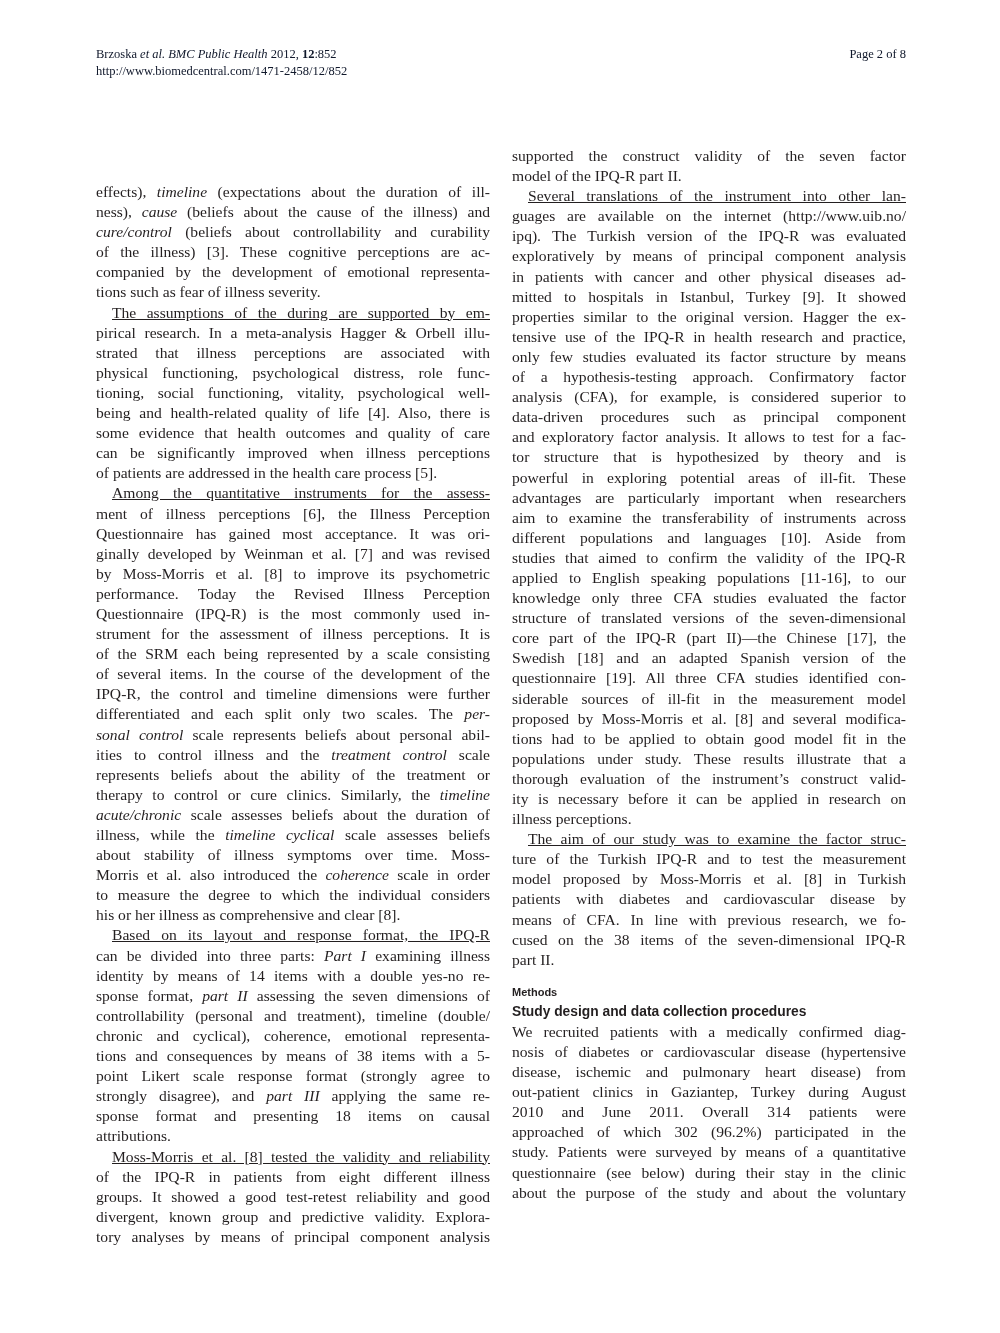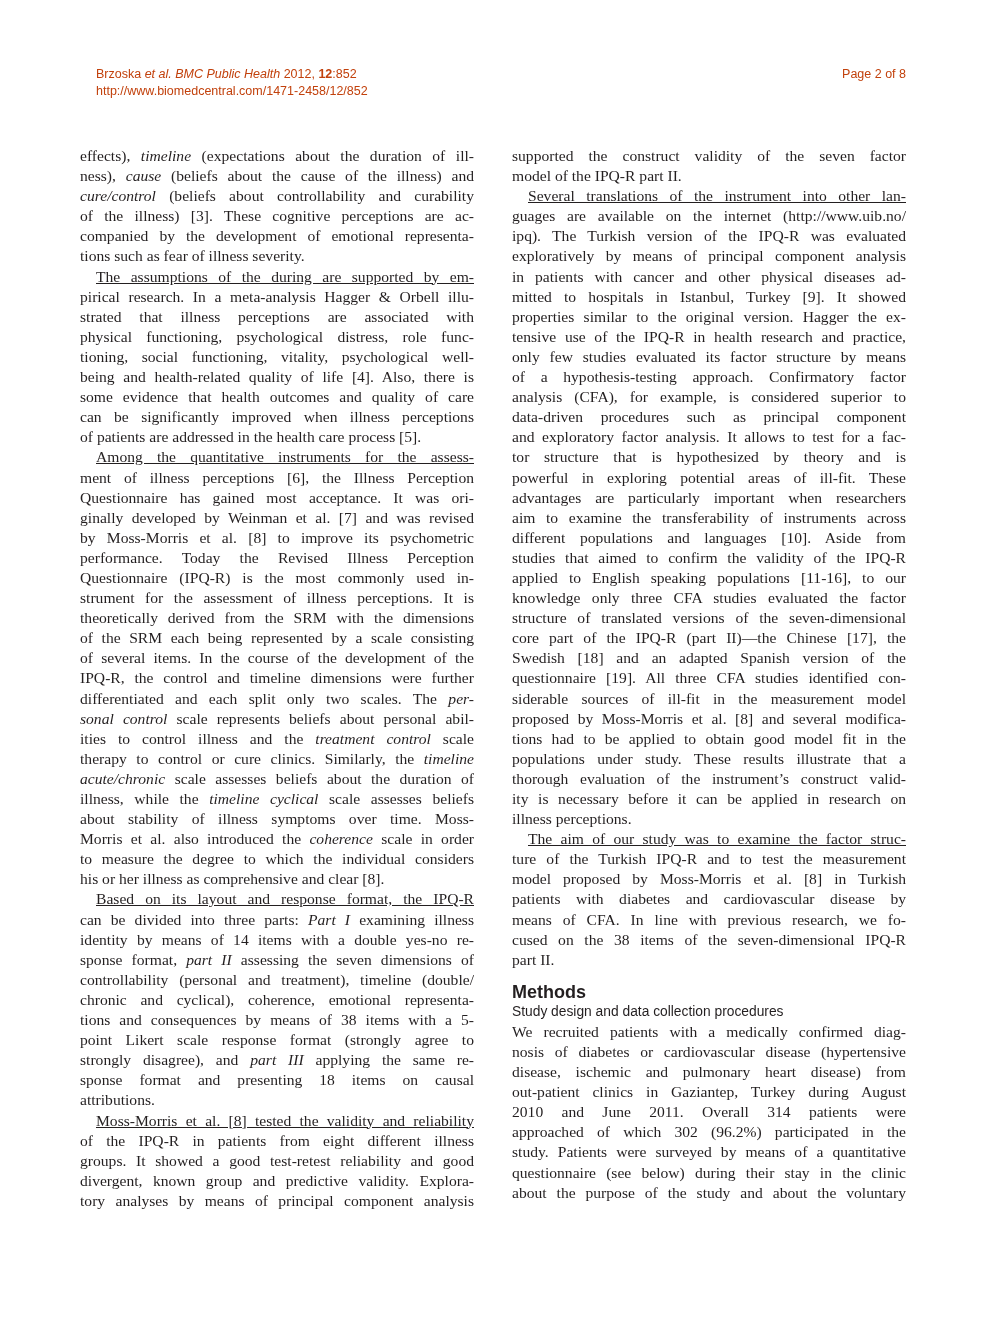--- a/index.html
+++ b/index.html
@@ -1,29 +1,29 @@
 <!DOCTYPE html>
 <html><head>
 <meta charset="utf-8">
 <style>
   html, body { margin: 0; padding: 0; background: #ffffff; }
   body { width: 1000px; height: 1333px; position: relative; overflow: hidden; color: #231f20; }
-  .header { position: absolute; left: 96px; top: 66px; width: 810px; font-family: Liberation Sans, sans-serif; font-size: 12.5px; color: #c2410c; line-height: 17px; }
+  .header { position: absolute; left: 96px; top: 46px; width: 810px; font-family: Liberation Serif, serif; font-size: 12.5px; color: #0f172a; line-height: 17px; }
   .header .row1 { display: flex; justify-content: space-between; }
   .header .journal i { font-style: italic; }
   .header b { font-weight: bold; }
   .col { position: absolute; top: 146px; width: 394px; font-family: "Liberation Serif", serif; font-size: 15.6px; line-height: 20.1px; }
-  .col.left { left: 80px; }
+  .col.left { left: 96px; margin-top: 36px; }
   .col.right { left: 512px; }
   .line { display: block; white-space: nowrap; text-align: justify; text-align-last: justify; height: 20.1px; overflow: visible; }
   .line.last { text-align-last: left; }
   .line.indent { text-indent: 16px; text-decoration: underline; }
   i { font-style: italic; }
-  .section-title { font-family: "Liberation Sans", sans-serif; font-weight: bold; font-size: 18px; margin-top: 12px; height: 20px; line-height: 20px; }
-  .subsection-title { font-family: "Liberation Sans", sans-serif; font-weight: normal; font-size: 13.8px; height: 20px; line-height: 20px; }
+  .section-title { font-family: "Liberation Sans", sans-serif; font-weight: bold; font-size: 11px; margin-top: 12px; height: 20px; line-height: 20px; }
+  .subsection-title { font-family: "Liberation Sans", sans-serif; font-weight: bold; font-size: 13.8px; height: 20px; line-height: 20px; }
 </style>
 </head>
 <body>
 
 <div class="header">
   <div class="row1">
     <span class="journal"><span>Brzoska</span> <i>et al.</i> <i>BMC Public Health</i> <span>2012,</span> <b>12</b><span>:852</span></span>
     <span>Page 2 of 8</span>
   </div>
   <div>http://www.biomedcentral.com/1471-2458/12/852</div>
@@ -51,27 +51,27 @@
     </div>
     <div>
       <span class="line indent"><span>Among the quantitative instruments for the assess-</span></span>
       <span class="line"><span>ment of illness perceptions [6], the Illness Perception</span></span>
       <span class="line"><span>Questionnaire has gained most acceptance. It was ori-</span></span>
       <span class="line"><span>ginally developed by Weinman et al. [7] and was revised</span></span>
       <span class="line"><span>by Moss-Morris et al. [8] to improve its psychometric</span></span>
       <span class="line"><span>performance. Today the Revised Illness Perception</span></span>
       <span class="line"><span>Questionnaire (IPQ-R) is the most commonly used in-</span></span>
       <span class="line"><span>strument for the assessment of illness perceptions. It is</span></span>
-      <span class="line"><span>theoretically derived from the SRM with the dimensions</span></span>
       <span class="line"><span>of the SRM each being represented by a scale consisting</span></span>
       <span class="line"><span>of several items. In the course of the development of the</span></span>
       <span class="line"><span>IPQ-R, the control and timeline dimensions were further</span></span>
       <span class="line"><span>differentiated and each split only two scales. The </span><i>per-</i></span>
       <span class="line"><i>sonal control</i><span> scale represents beliefs about personal abil-</span></span>
       <span class="line"><span>ities to control illness and the </span><i>treatment control</i><span> scale</span></span>
+      <span class="line"><span>represents beliefs about the ability of the treatment or</span></span>
       <span class="line"><span>therapy to control or cure clinics. Similarly, the </span><i>timeline</i></span>
       <span class="line"><i>acute/chronic</i><span> scale assesses beliefs about the duration of</span></span>
       <span class="line"><span>illness, while the </span><i>timeline cyclical</i><span> scale assesses beliefs</span></span>
       <span class="line"><span>about stability of illness symptoms over time. Moss-</span></span>
       <span class="line"><span>Morris et al. also introduced the </span><i>coherence</i><span> scale in order</span></span>
       <span class="line"><span>to measure the degree to which the individual considers</span></span>
       <span class="line last"><span>his or her illness as comprehensive and clear [8].</span></span>
     </div>
     <div>
       <span class="line indent"><span>Based on its layout and response format, the IPQ-R</span></span>

